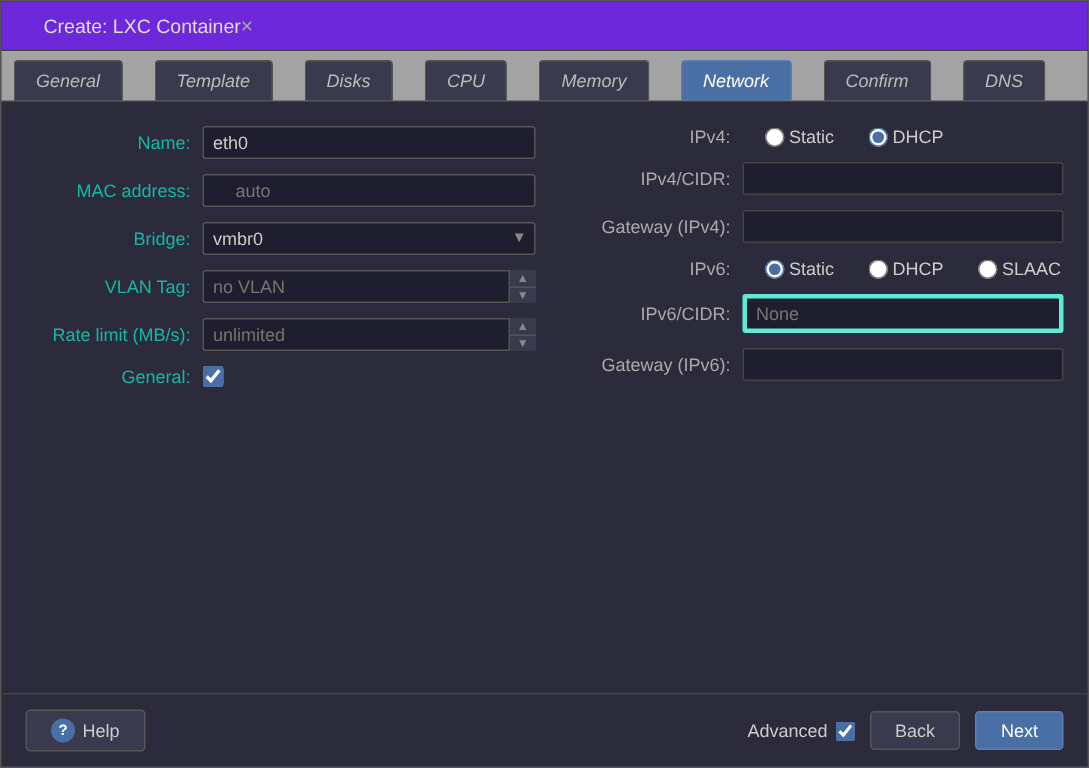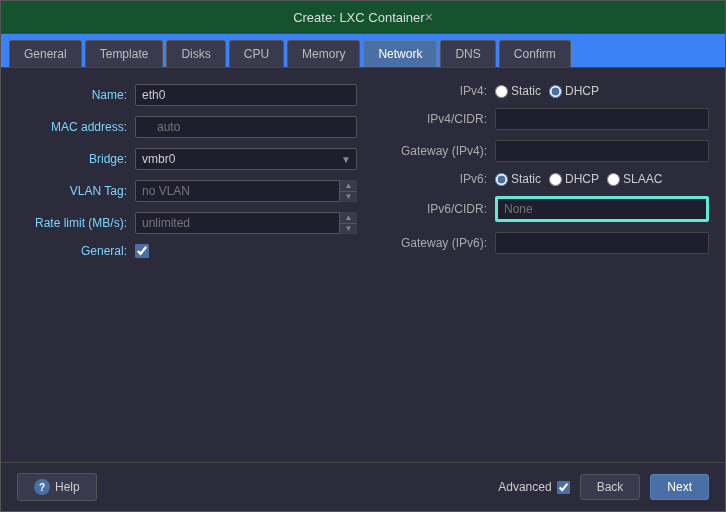--- a/index.html
+++ b/index.html
@@ -16,42 +16,43 @@
     .dialog {
       background: #2b2b3b;
       border: 1px solid #555;
       width: 726px;
       height: 512px;
       display: flex;
       flex-direction: column;
       color: #ccc;
     }
     .title-bar {
-      background: #14532d;
-      padding: 8px 8px;
-      display: flex;
-      justify-content: center;
+      background: #6d28d9;
+      padding: 8px 28px;
+      display: flex;
+      justify-content: flex-start;
       align-items: center;
       border-bottom: 1px solid #444;
     }
     .title-bar span {
       color: #ddd;
       font-size: 13px;
     }
     .title-bar .close-btn {
       color: #aaa;
       cursor: pointer;
       font-size: 14px;
     }
     .tab-bar {
-      background: #3b82f6;
+      background: #a3a3a3;
       display: flex;
       padding: 6px 8px 0 8px;
-      gap: 3px;
+      gap: 21px;
       border-bottom: 1px solid #444;
+      font-style: italic;
     }
     .tab {
       padding: 6px 14px;
       background: #3a3a4e;
       border: 1px solid #555;
       border-bottom: none;
       border-radius: 3px 3px 0 0;
       cursor: pointer;
       color: #bbb;
       font-size: 12px;
@@ -80,21 +81,21 @@
       gap: 10px;
     }
     .form-row {
       display: flex;
       align-items: center;
       gap: 8px;
     }
     .form-label {
       width: 110px;
       text-align: right;
-      color: #7dd3fc;
+      color: #14b8a6;
       flex-shrink: 0;
     }
     .form-input {
       flex: 1;
       background: #1e1e2e;
       border: 1px solid #555;
       color: #ccc;
       padding: 3px 6px;
       border-radius: 2px;
       font-size: 12px;
@@ -184,20 +185,21 @@
       display: flex;
       align-items: center;
       gap: 8px;
     }
     .radio-group label {
       display: flex;
       align-items: center;
       gap: 3px;
       cursor: pointer;
       color: #ccc;
+      margin-left: 15px;
     }
     .radio-group input[type="radio"] {
       accent-color: #4a6fa5;
     }
     .footer {
       display: flex;
       justify-content: flex-end;
       align-items: center;
       padding: 10px 16px;
       border-top: 1px solid #444;
@@ -279,22 +281,22 @@
     <span class="close-btn">×</span>
   </div>
 
   <div class="tab-bar">
     <div class="tab">General</div>
     <div class="tab">Template</div>
     <div class="tab">Disks</div>
     <div class="tab">CPU</div>
     <div class="tab">Memory</div>
     <div class="tab active">Network</div>
+    <div class="tab">Confirm</div>
     <div class="tab">DNS</div>
-    <div class="tab">Confirm</div>
   </div>
 
   <div class="content">
 
     <div class="left-panel">
 
       <div class="form-row">
         <span class="form-label">Name:</span>
         <input class="form-input" type="text" value="eth0" style="">
       </div>

